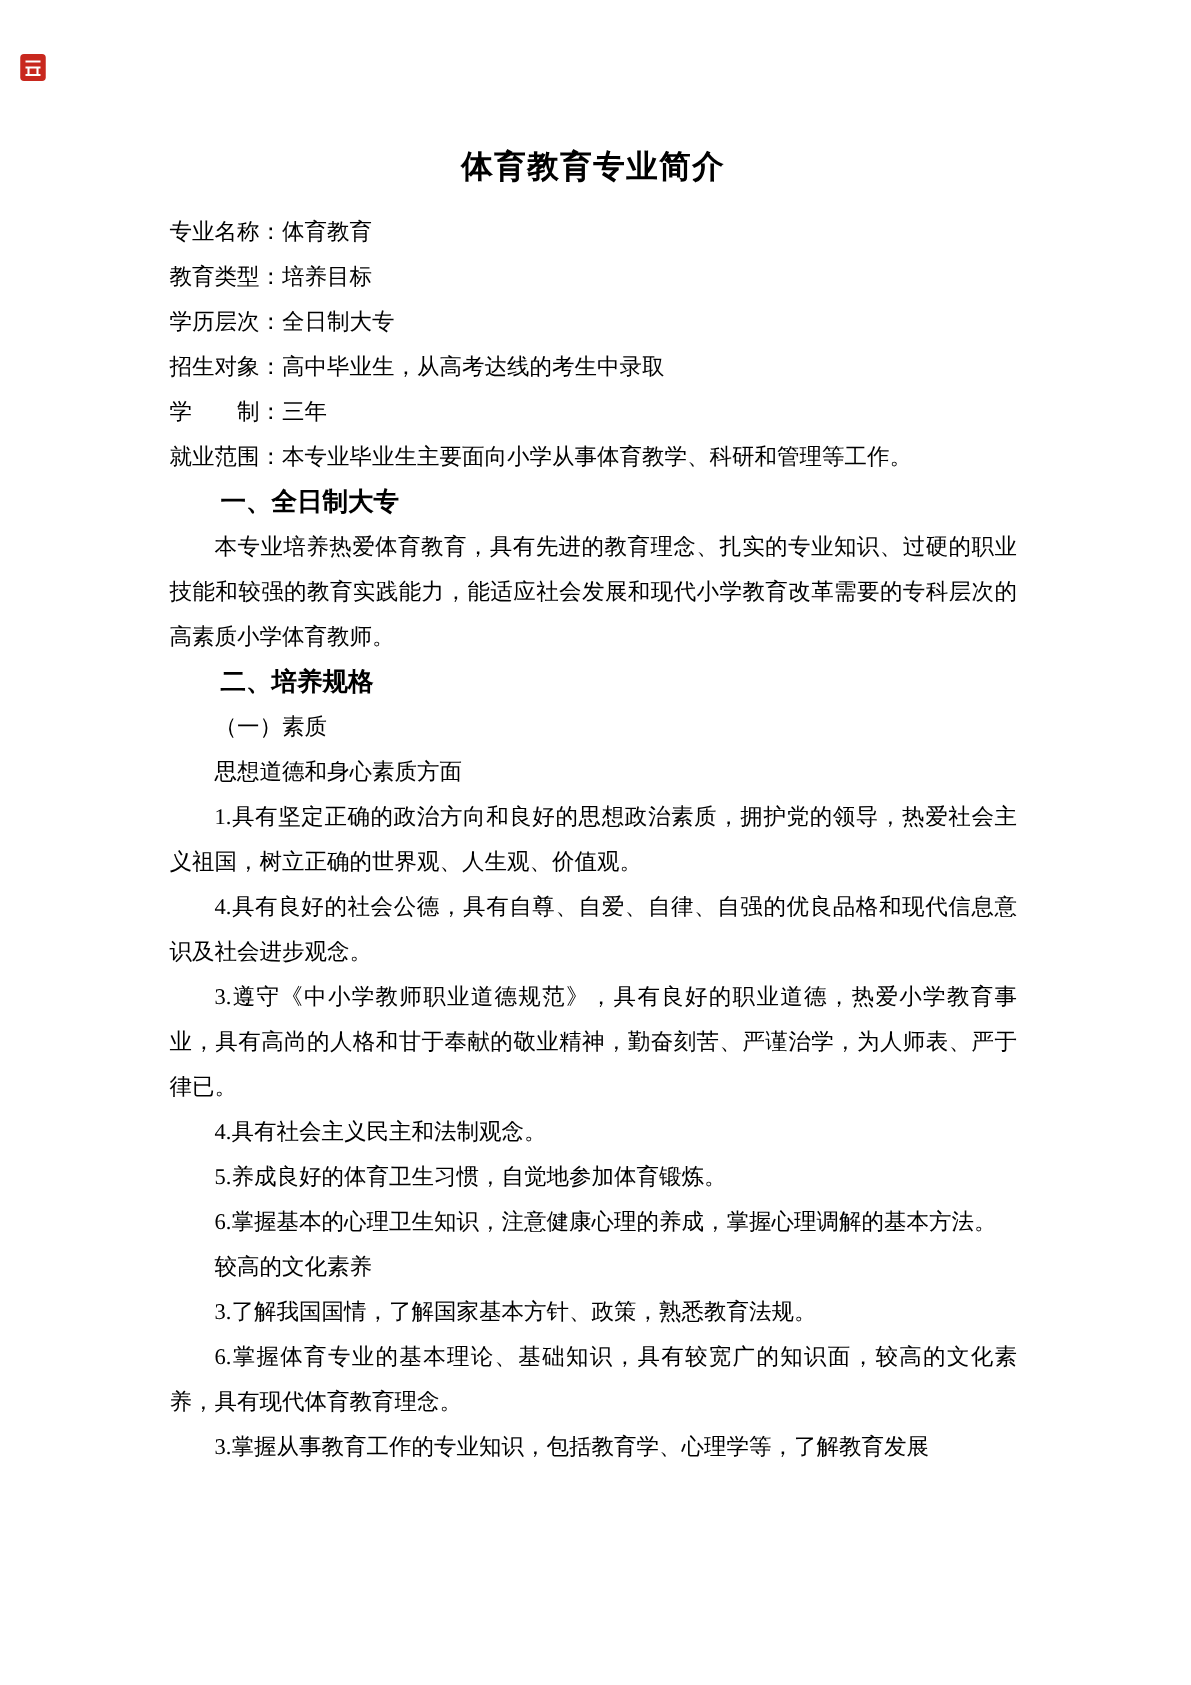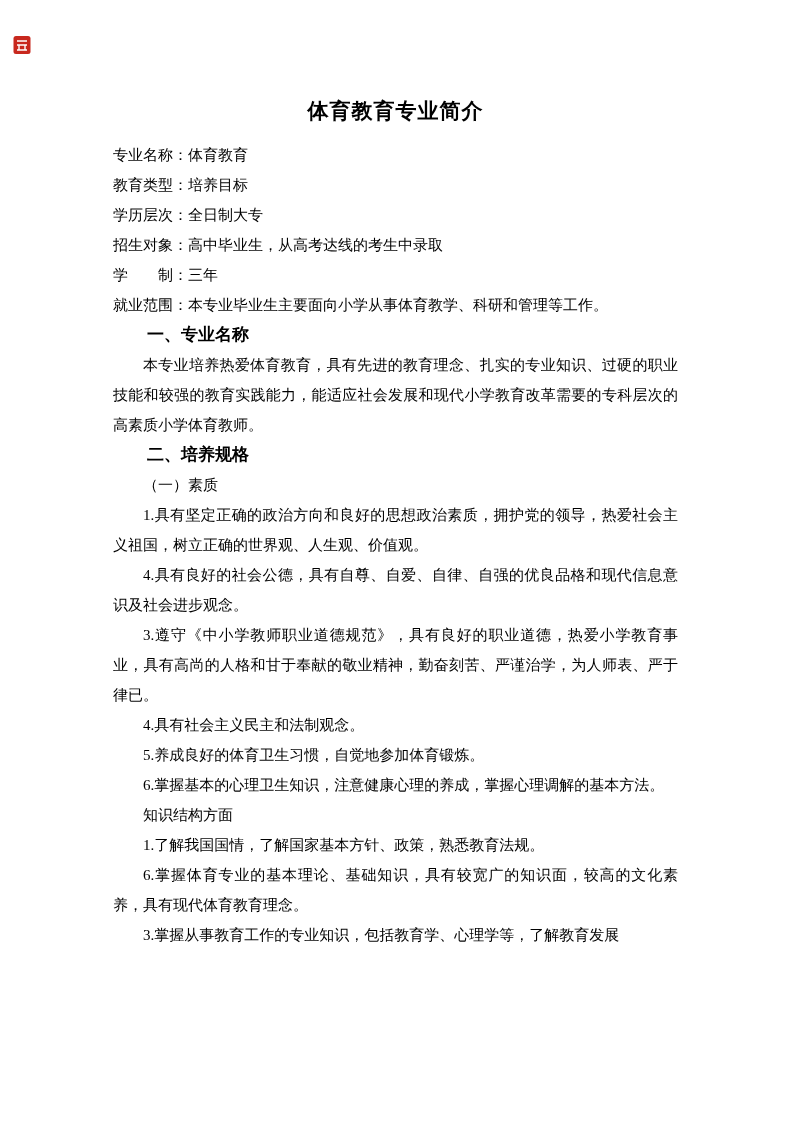--- a/index.html
+++ b/index.html
@@ -63,29 +63,30 @@
 
   <h1 class="doc-title">体育教育专业简介</h1>
 
   <div class="doc-body">
       <p class="plain">专业名称：体育教育</p>
       <p class="plain">教育类型：培养目标</p>
       <p class="plain">学历层次：全日制大专</p>
       <p class="plain">招生对象：高中毕业生，从高考达线的考生中录取</p>
       <p class="plain">学　　制：三年</p>
       <p class="plain">就业范围：本专业毕业生主要面向小学从事体育教学、科研和管理等工作。</p>
-      <p class="heading">一、专业名称</p>
+      <p class="heading">一、全日制大专</p>
       <p class="indent">本专业培养热爱体育教育，具有先进的教育理念、扎实的专业知识、过硬的职业技能和较强的教育实践能力，能适应社会发展和现代小学教育改革需要的专科层次的高素质小学体育教师。</p>
       <p class="heading">二、培养规格</p>
       <p class="indent">（一）素质</p>
+      <p class="indent">思想道德和身心素质方面</p>
       <p class="indent">1.具有坚定正确的政治方向和良好的思想政治素质，拥护党的领导，热爱社会主义祖国，树立正确的世界观、人生观、价值观。</p>
       <p class="indent">4.具有良好的社会公德，具有自尊、自爱、自律、自强的优良品格和现代信息意识及社会进步观念。</p>
       <p class="indent">3.遵守《中小学教师职业道德规范》，具有良好的职业道德，热爱小学教育事业，具有高尚的人格和甘于奉献的敬业精神，勤奋刻苦、严谨治学，为人师表、严于律已。</p>
       <p class="indent">4.具有社会主义民主和法制观念。</p>
       <p class="indent">5.养成良好的体育卫生习惯，自觉地参加体育锻炼。</p>
       <p class="indent">6.掌握基本的心理卫生知识，注意健康心理的养成，掌握心理调解的基本方法。</p>
-      <p class="indent">知识结构方面</p>
-      <p class="indent">1.了解我国国情，了解国家基本方针、政策，熟悉教育法规。</p>
+      <p class="indent">较高的文化素养</p>
+      <p class="indent">3.了解我国国情，了解国家基本方针、政策，熟悉教育法规。</p>
       <p class="indent">6.掌握体育专业的基本理论、基础知识，具有较宽广的知识面，较高的文化素养，具有现代体育教育理念。</p>
       <p class="indent">3.掌握从事教育工作的专业知识，包括教育学、心理学等，了解教育发展</p>
     </div>
 
 </div>
 
 </body></html>

